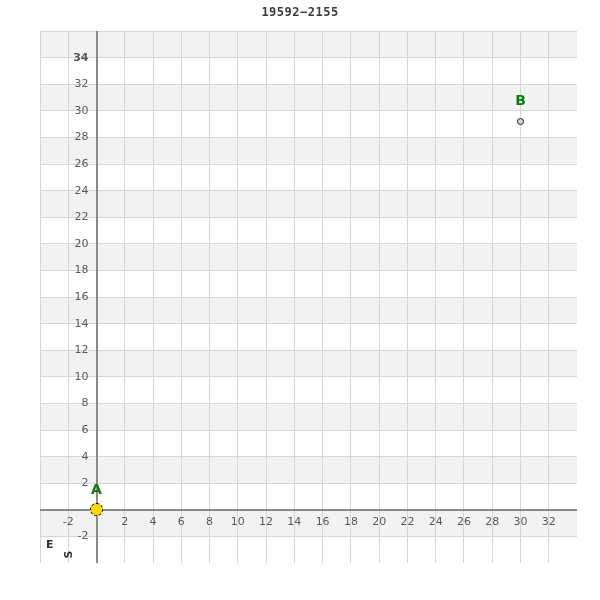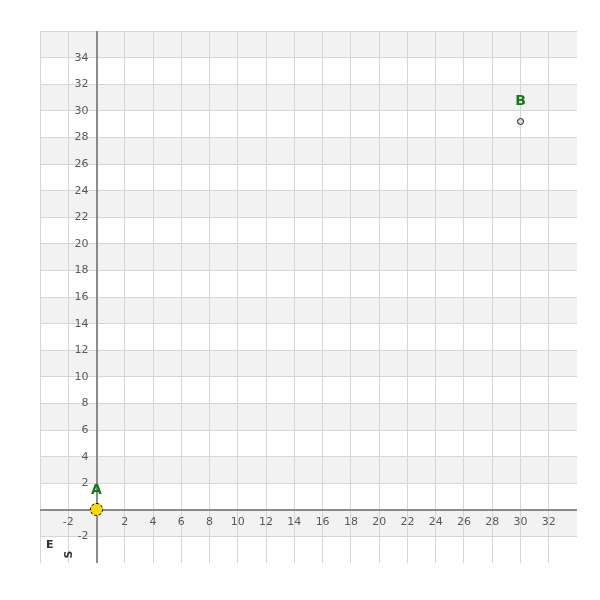--- a/index.html
+++ b/index.html
@@ -20,20 +20,21 @@
   .tick-y{position:absolute;width:42px;text-align:right;font-size:11px;line-height:14px;}
   .point{position:absolute;border-radius:50%;box-sizing:border-box;}
   .point-label{position:absolute;width:20px;text-align:center;font-weight:bold;font-size:14px;line-height:16px;}
   .axis-label{position:absolute;font-weight:bold;font-size:11px;line-height:13px;}
   .axis-label.rot{transform:rotate(-90deg);transform-origin:center center;}
 </style>
 </head>
 <body>
 
 <div id="canvas">
+  <div id="chart-title" style="color: rgb(58, 58, 58);">19592−2155</div>
   <div id="plot">
       <div class="band" style="top: 478.8px; height: 26.6px; background: rgb(242, 242, 242);"></div>
       <div class="band" style="top: 425.6px; height: 26.6px; background: rgb(242, 242, 242);"></div>
       <div class="band" style="top: 372.4px; height: 26.6px; background: rgb(242, 242, 242);"></div>
       <div class="band" style="top: 319.2px; height: 26.6px; background: rgb(242, 242, 242);"></div>
       <div class="band" style="top: 266px; height: 26.6px; background: rgb(242, 242, 242);"></div>
       <div class="band" style="top: 212.8px; height: 26.6px; background: rgb(242, 242, 242);"></div>
       <div class="band" style="top: 159.6px; height: 26.6px; background: rgb(242, 242, 242);"></div>
       <div class="band" style="top: 106.4px; height: 26.6px; background: rgb(242, 242, 242);"></div>
       <div class="band" style="top: 53.2px; height: 26.6px; background: rgb(242, 242, 242);"></div>
@@ -108,21 +109,21 @@
       <div class="tick-y" style="left: 6.52632px; top: 285.6px; color: rgb(89, 89, 89);">14</div>
       <div class="tick-y" style="left: 6.52632px; top: 259px; color: rgb(89, 89, 89);">16</div>
       <div class="tick-y" style="left: 6.52632px; top: 232.4px; color: rgb(89, 89, 89);">18</div>
       <div class="tick-y" style="left: 6.52632px; top: 205.8px; color: rgb(89, 89, 89);">20</div>
       <div class="tick-y" style="left: 6.52632px; top: 179.2px; color: rgb(89, 89, 89);">22</div>
       <div class="tick-y" style="left: 6.52632px; top: 152.6px; color: rgb(89, 89, 89);">24</div>
       <div class="tick-y" style="left: 6.52632px; top: 126px; color: rgb(89, 89, 89);">26</div>
       <div class="tick-y" style="left: 6.52632px; top: 99.4px; color: rgb(89, 89, 89);">28</div>
       <div class="tick-y" style="left: 6.52632px; top: 72.8px; color: rgb(89, 89, 89);">30</div>
       <div class="tick-y" style="left: 6.52632px; top: 46.2px; color: rgb(89, 89, 89);">32</div>
-      <div class="tick-y" style="left: 6.52632px; top: 19.6px; color: rgb(89, 89, 89);">34</div>
+      <div class="tick-y" style="left: 6.52632px; top: 19.6px; color: rgb(89, 89, 89); font-weight: bold;">34</div>
       <div class="axis-label" style="left: 6px; top: 506.8px; color: rgb(51, 51, 51);">E</div>
       <div class="axis-label rot" style="left: 25px; top: 516.8px; color: rgb(51, 51, 51);">S</div>
       <div class="point" style="left: 50.0263px; top: 472.3px; width: 13px; height: 13px; background: rgb(255, 215, 0); border: 1.5px dashed rgb(0, 0, 0);"></div>
       <div class="point-label" style="left: 46.5263px; top: 449.8px; color: rgb(18, 122, 18);">A</div>
       <div class="point" style="left: 476.974px; top: 86.94px; width: 7px; height: 7px; background: rgb(217, 217, 217); border: 1px solid rgb(26, 26, 26);"></div>
       <div class="point-label" style="left: 470.474px; top: 61.44px; color: rgb(18, 122, 18);">B</div>
     </div>
 </div>
 
 </body></html>

